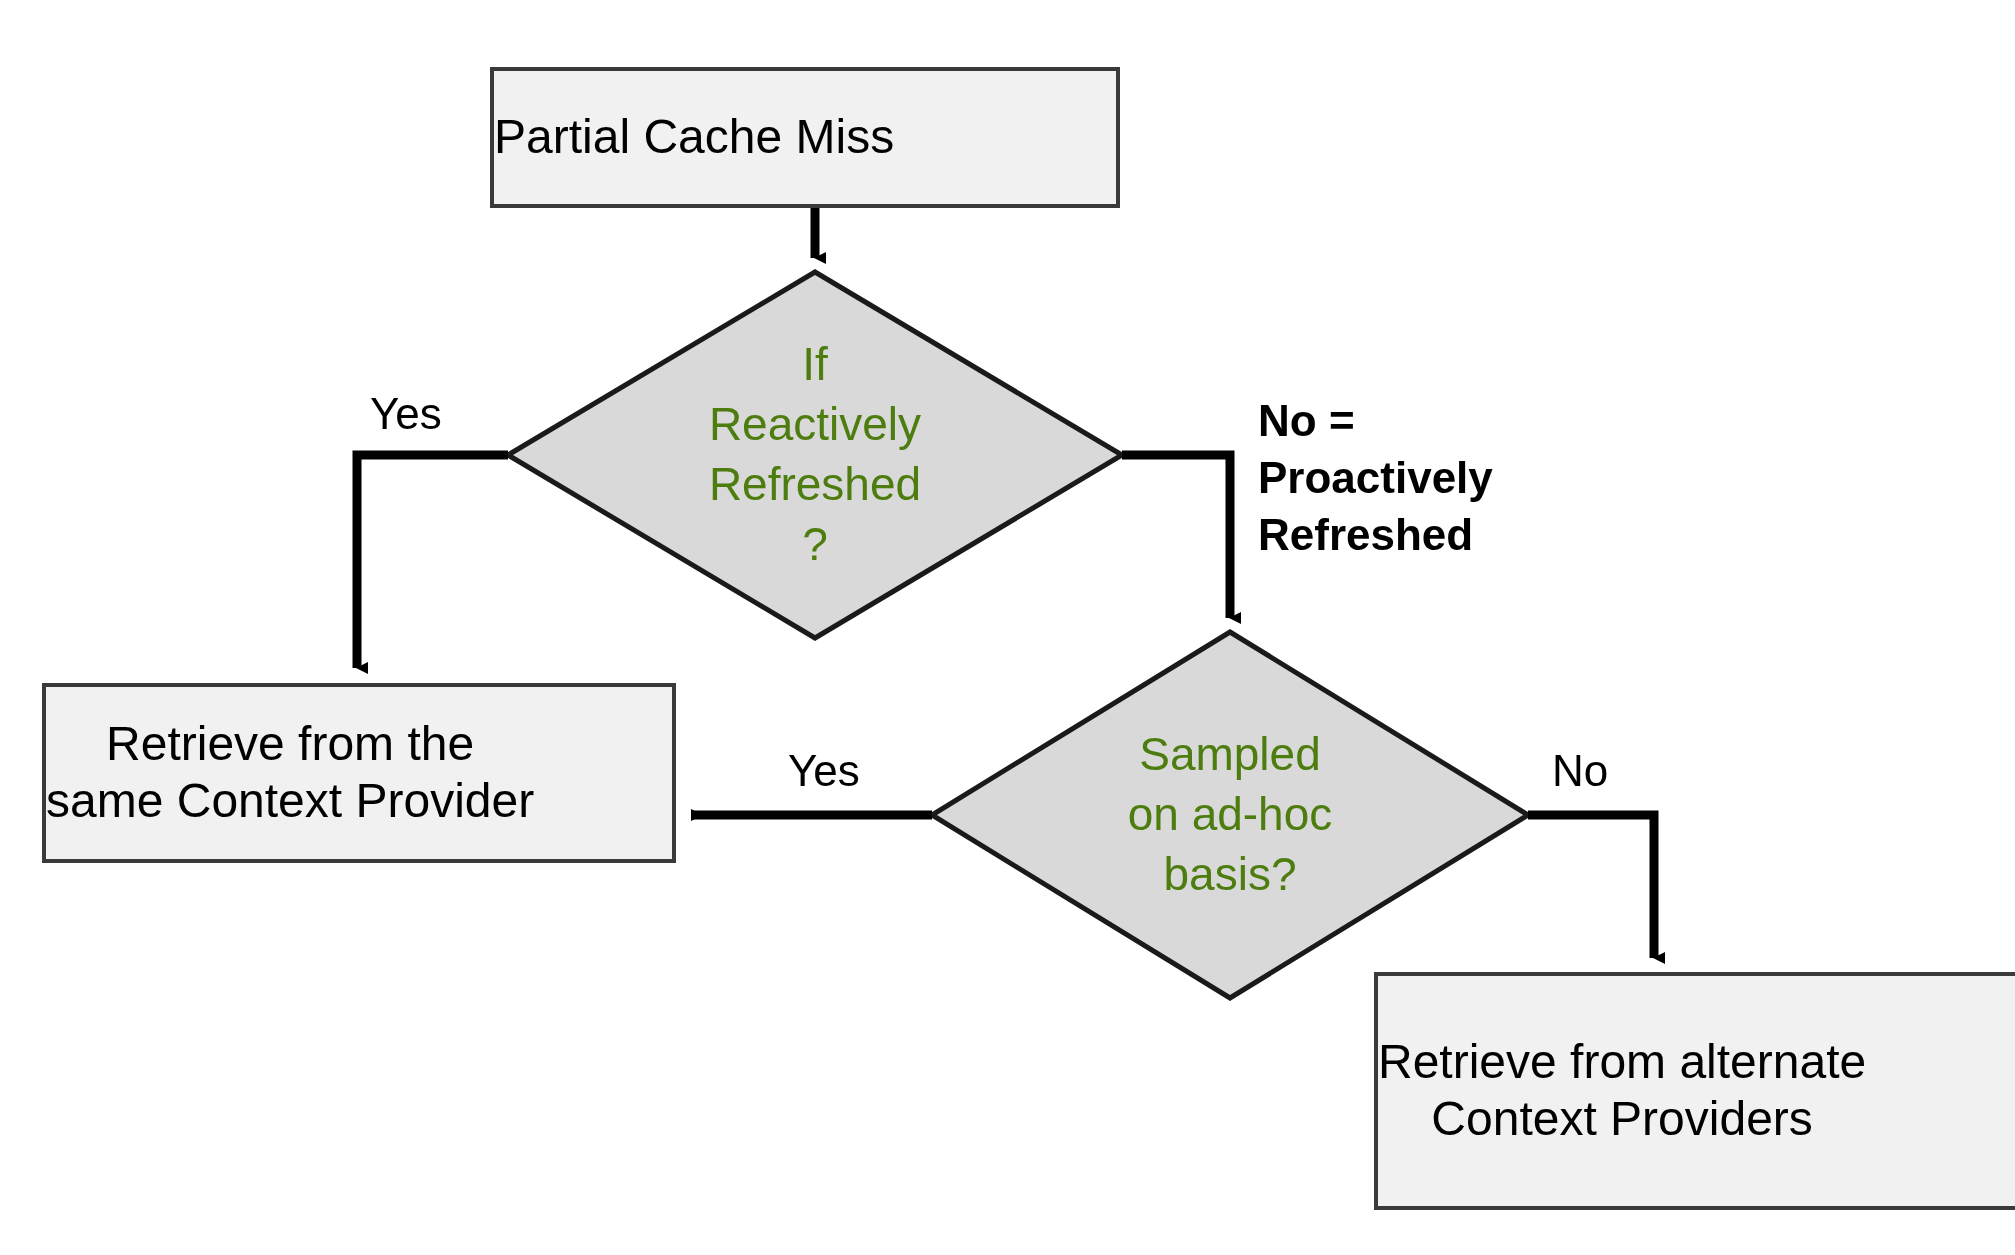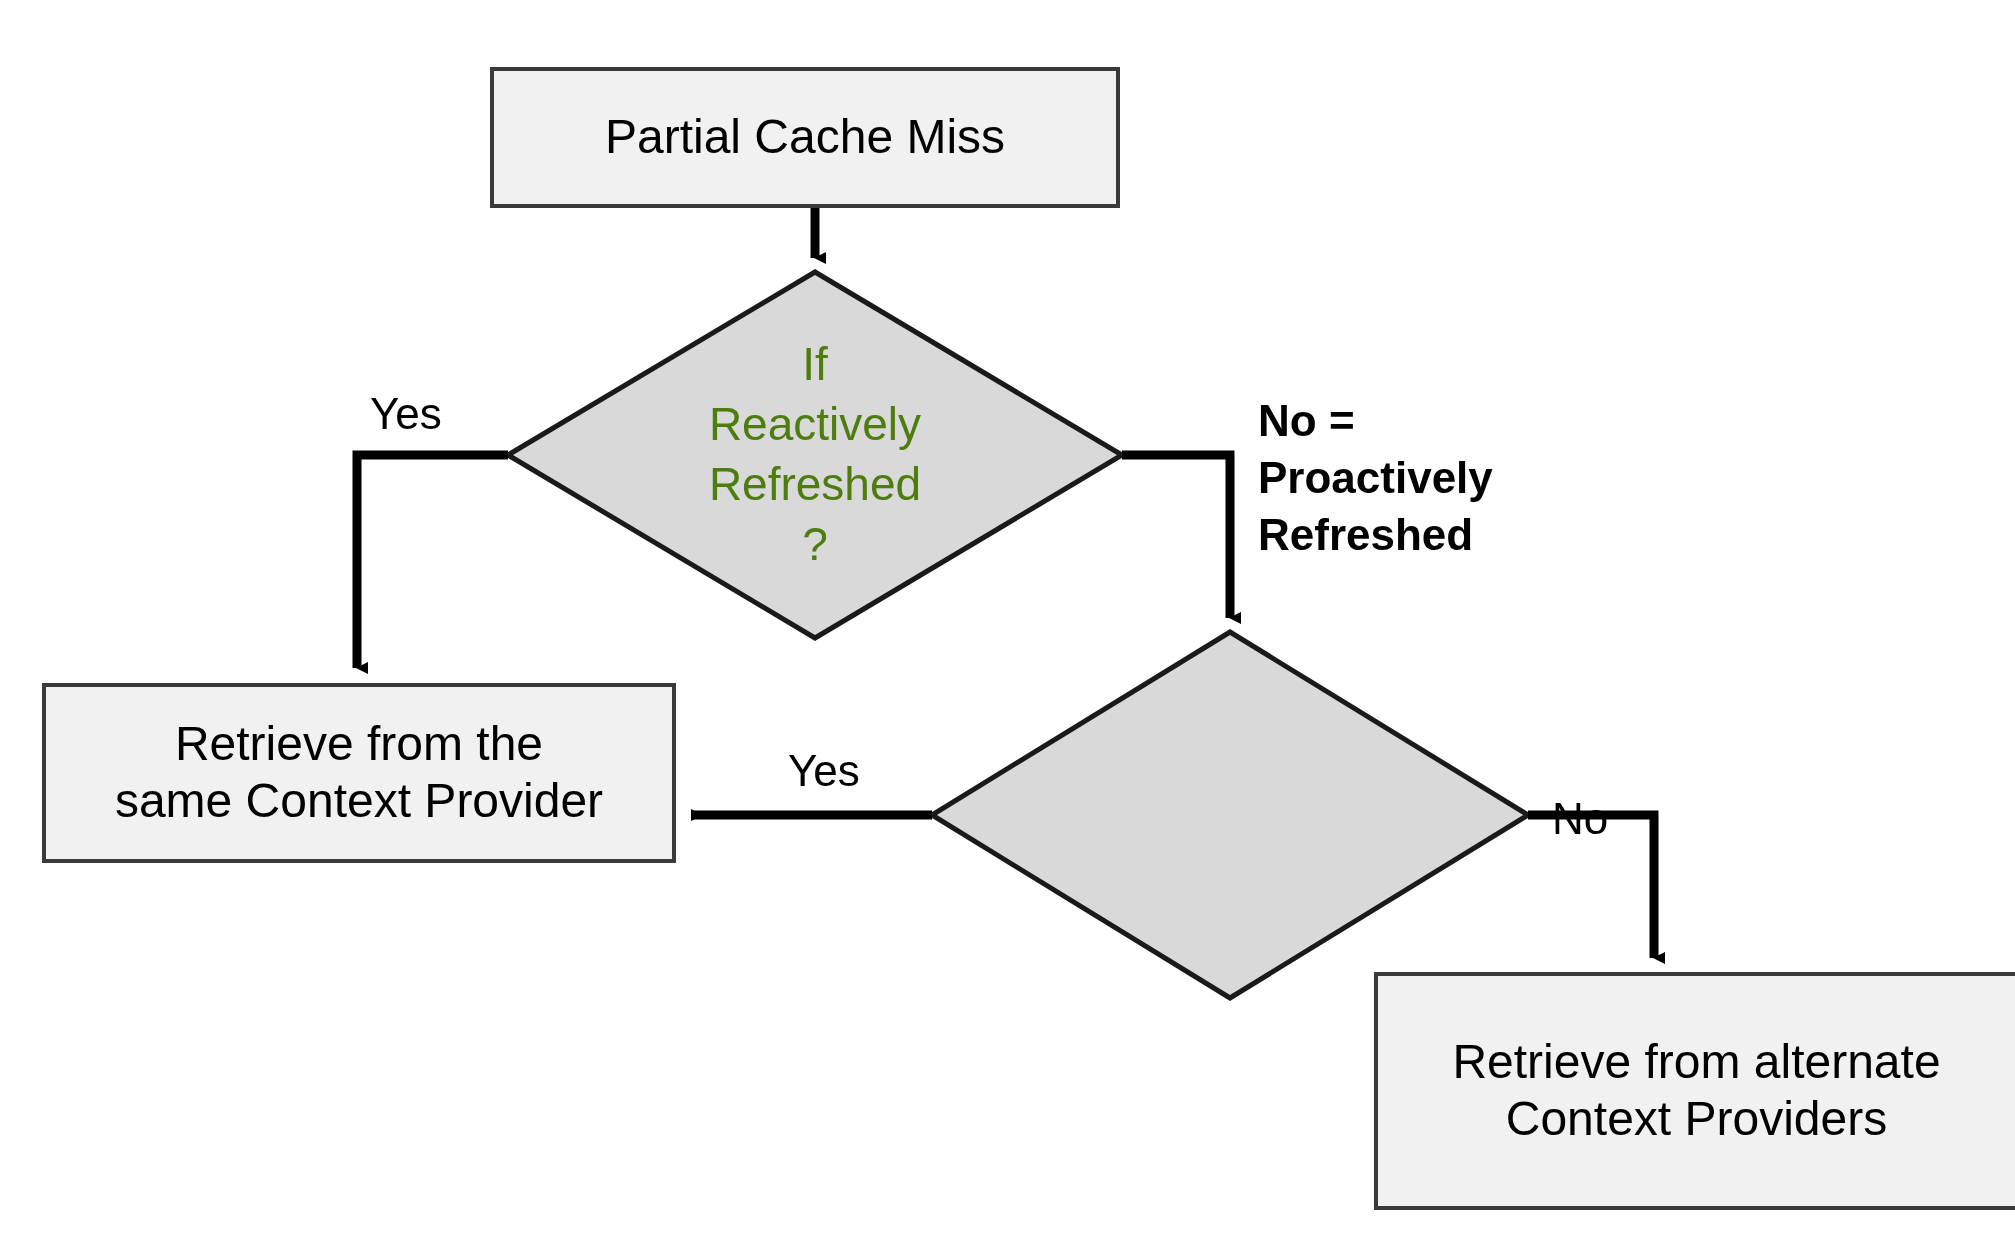--- a/index.html
+++ b/index.html
@@ -26,21 +26,21 @@
     height: 1255px;
   }
   
   .proc-box {
     position: absolute;
     box-sizing: border-box;
     background: #f1f1f1;
     border: 4px solid #3a3a3a;
     display: flex;
     align-items: center;
-    justify-content: center;
+    justify-content: flex-start;
     text-align: center;
     color: #000000;
     line-height: 1.18;
     white-space: pre-line;
     z-index: 3;
   }
   #node-partial-cache-miss {
     left: 490px;  top: 67px;
     width: 630px; height: 141px;
     font-size: 48px;
@@ -83,21 +83,21 @@
     position: absolute;
     color: #000000;
     font-size: 44px;
     line-height: 1.3;
     white-space: pre-line;
     z-index: 4;
   }
   #edge-label-yes-reactive   { left: 370px;  top: 385px; }
   #edge-label-no-proactive   { left: 1258px; top: 392px; font-weight: bold; }
   #edge-label-yes-adhoc      { left: 788px;  top: 742px; }
-  #edge-label-no-adhoc       { left: 1552px; top: 742px; margin-top: 48px; }
+  #edge-label-no-adhoc       { left: 1552px; top: 742px; }
 </style>
 </head>
 <body>
 
 <div id="canvas">
 
   <svg id="flow-svg" viewBox="0 0 2015 1255" xmlns="http://www.w3.org/2000/svg">
     <defs>
       <marker id="arrowDown" markerWidth="14" markerHeight="14" refX="7" refY="11" orient="auto" markerUnits="userSpaceOnUse">
         <path d="M1,0 L13,0 L7,12 Z" fill="#000000"></path>
@@ -131,20 +131,25 @@
 Reactively
 Refreshed
 ?</span>
   </div>
 
   <div class="proc-box" id="node-same-provider">
     <span>Retrieve from the
 same Context Provider</span>
   </div>
 
+  <div class="diamond-text" id="label-decision-adhoc">
+    <span>Sampled
+on ad-hoc
+basis?</span>
+  </div>
 
   <div class="proc-box" id="node-alternate-providers">
     <span>Retrieve from alternate
 Context Providers</span>
   </div>
 
   <div class="edge-label" id="edge-label-yes-reactive">Yes</div>
 
   <div class="edge-label" id="edge-label-no-proactive">No =
 Proactively

